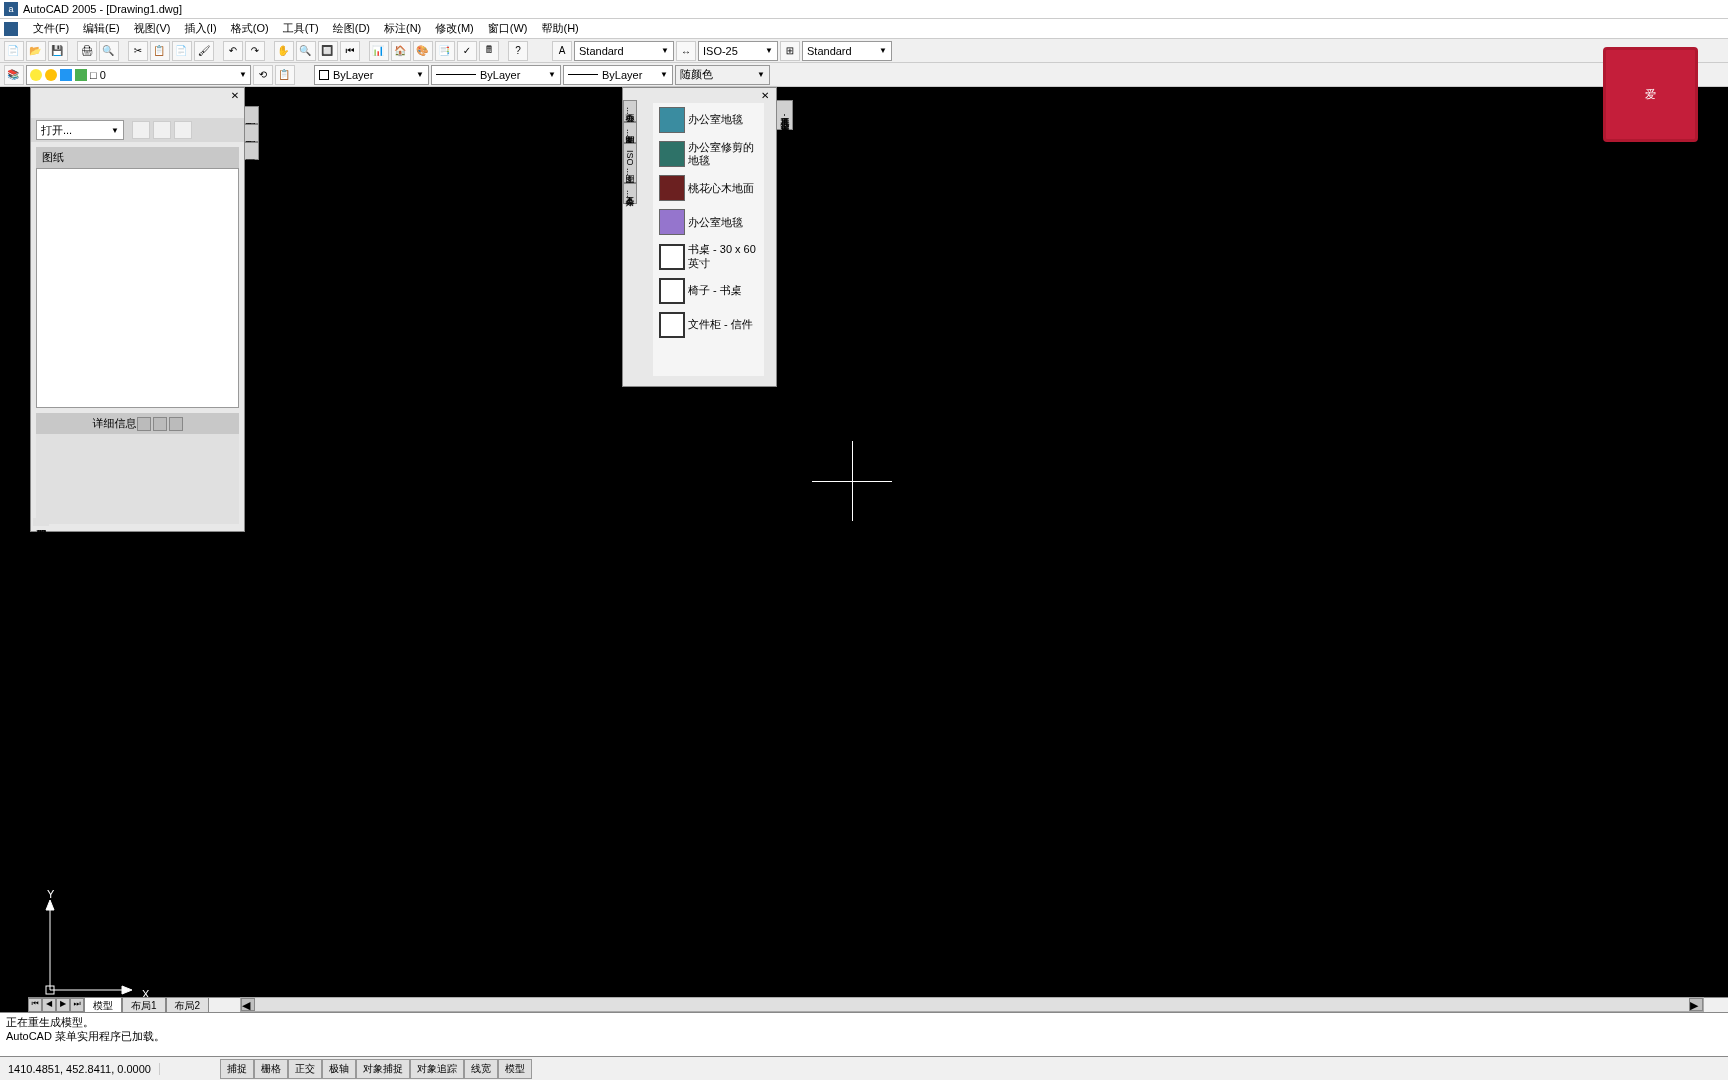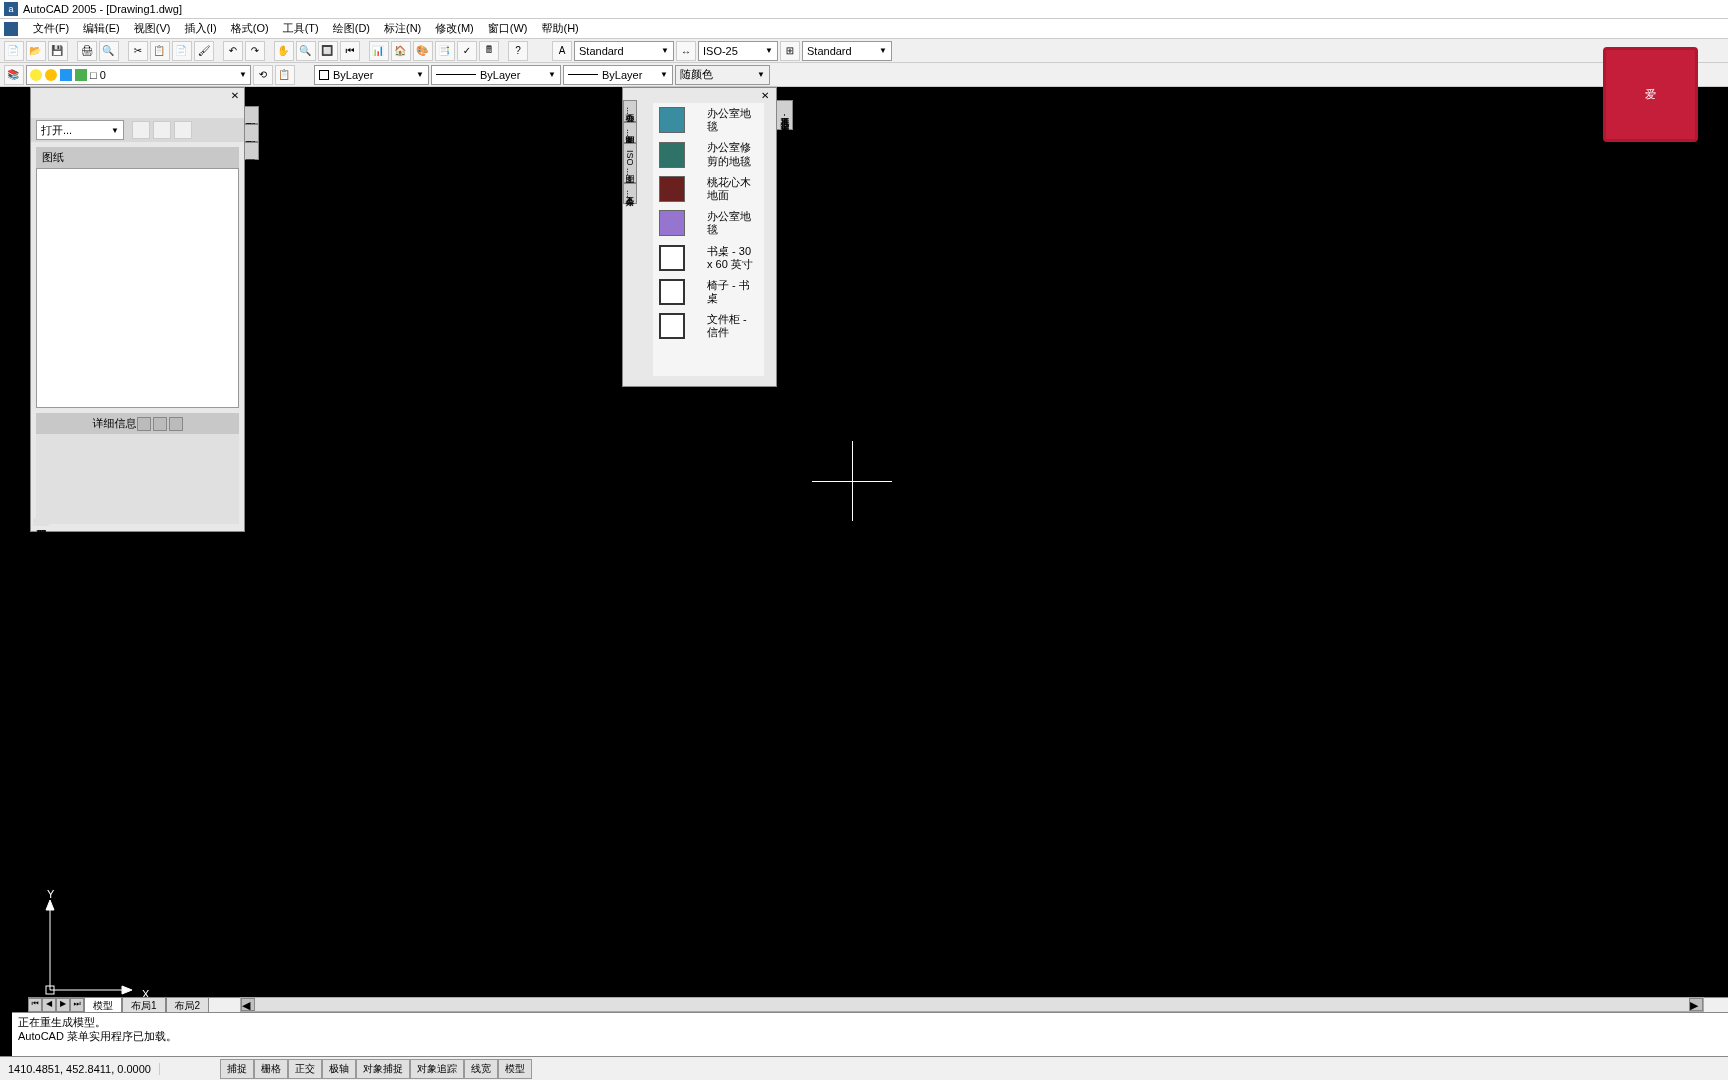--- a/index.html
+++ b/index.html
@@ -34,41 +34,41 @@
 .detail-header{background:#c8c8c8;padding:3px 6px;display:flex;align-items:center;justify-content:center}
 .detail-icons{display:flex;gap:2px}
 .detail-icons span{width:14px;height:14px;background:#bbb;border:1px solid #888}
 .detail-body{background:#e0e0e0;height:90px}
 .palette-side-tabs{position:absolute;right:-15px;top:18px;width:15px;display:flex;flex-direction:column}
 .side-tab{writing-mode:vertical-rl;background:#d0d0d0;border:1px solid #888;padding:8px 1px;font-size:10px;cursor:pointer;text-align:center}
 .palette-left-label{position:absolute;left:2px;bottom:5px;writing-mode:vertical-rl;font-size:10px;background:#e0e0e0;padding:4px 1px}
 .tool-palette{position:absolute;left:622px;top:87px;width:155px;height:300px;background:#e8e8e8;border:1px solid #888;box-shadow:2px 2px 4px rgba(0,0,0,0.3)}
 .tool-palette-close{position:absolute;right:3px;top:2px;width:12px;height:12px;cursor:pointer;font-size:10px}
 .tool-items{position:absolute;left:30px;top:15px;right:12px;bottom:10px;background:#f5f5f5;overflow-y:auto}
-.tool-item{display:flex;align-items:center;padding:4px 6px;gap:22px;cursor:pointer}
+.tool-item{display:flex;align-items:center;padding:4px 6px;gap:3px;cursor:pointer}
 .swatch{width:26px;height:26px;border:1px solid #666;flex-shrink:0}
 .tool-label{font-size:11px;line-height:1.2}
 .tp-left-tabs{position:absolute;left:0;top:12px;width:14px;display:flex;flex-direction:column}
 .tp-left-tab{writing-mode:vertical-rl;background:#d0d0d0;border:1px solid #888;padding:6px 0;font-size:9px;cursor:pointer}
 .tp-right-tabs{position:absolute;right:-15px;top:12px;width:15px}
 .tp-right-tab{writing-mode:vertical-rl;background:#d0d0d0;border:1px solid #888;padding:10px 1px;font-size:9px}
 .crosshair{position:absolute;left:852px;top:481px;pointer-events:none}
 .crosshair::before,.crosshair::after{content:"";position:absolute;background:#fff}
 .crosshair::before{width:80px;height:1px;left:-40px;top:0}
 .crosshair::after{width:1px;height:80px;left:0;top:-40px}
 .ucs{position:absolute;left:42px;bottom:85px;color:#fff;font-size:12px}
 .ucs-y{position:absolute;left:5px;bottom:95px}
 .ucs-x{position:absolute;left:100px;bottom:-5px}
 .ucs svg{stroke:#fff;fill:none}
 .tabs-row{position:absolute;bottom:68px;left:28px;right:0;height:15px;background:#f0f0f0;display:flex;align-items:center;border-top:1px solid #888}
 .tab-nav{display:flex;gap:0}
 .tab-nav-btn{width:14px;height:14px;background:#d0d0d0;border:1px solid #888;font-size:8px;text-align:center;cursor:pointer}
 .tab{padding:1px 8px;background:#e0e0e0;border:1px solid #888;border-bottom:none;font-size:10px;cursor:pointer}
 .tab.active{background:#fff}
-.cmd-area{position:absolute;bottom:24px;left:12px;right:0;height:44px;background:#fff;border-top:1px solid #888;padding:2px 6px;font-family:monospace;font-size:11px;line-height:1.3}
+.cmd-area{position:absolute;bottom:24px;left:0;right:0;height:44px;background:#fff;border-top:1px solid #888;padding:2px 6px;font-family:monospace;font-size:11px;line-height:1.3}
 .status-bar{position:absolute;bottom:0;left:0;right:0;height:24px;background:#f0f0f0;border-top:1px solid #888;display:flex;align-items:center;font-size:11px}
 .status-coords{padding:0 8px;border-right:1px solid #ccc}
 .status-toggles{display:flex;margin-left:auto;margin-right:0}
 .status-toggle{padding:2px 6px;border:1px solid #999;background:#e0e0e0;cursor:pointer;font-size:10px}
 .watermark{position:absolute;right:30px;top:47px;width:95px;height:95px;background:#c41e3a;border:3px solid #b01830;display:flex;align-items:center;justify-content:center;color:#fff;font-size:50px;font-family:"KaiTi",serif;border-radius:4px}
 .scrollbar-h{position:absolute;left:240px;right:24px;bottom:68px;height:15px;background:#e0e0e0;border:1px solid #aaa;display:flex}
 .scrollbar-h .thumb{width:14px;height:13px;background:#c0c0c0;border:1px solid #888}
 .status-spacer{flex:1}
 </style>
 </head>

